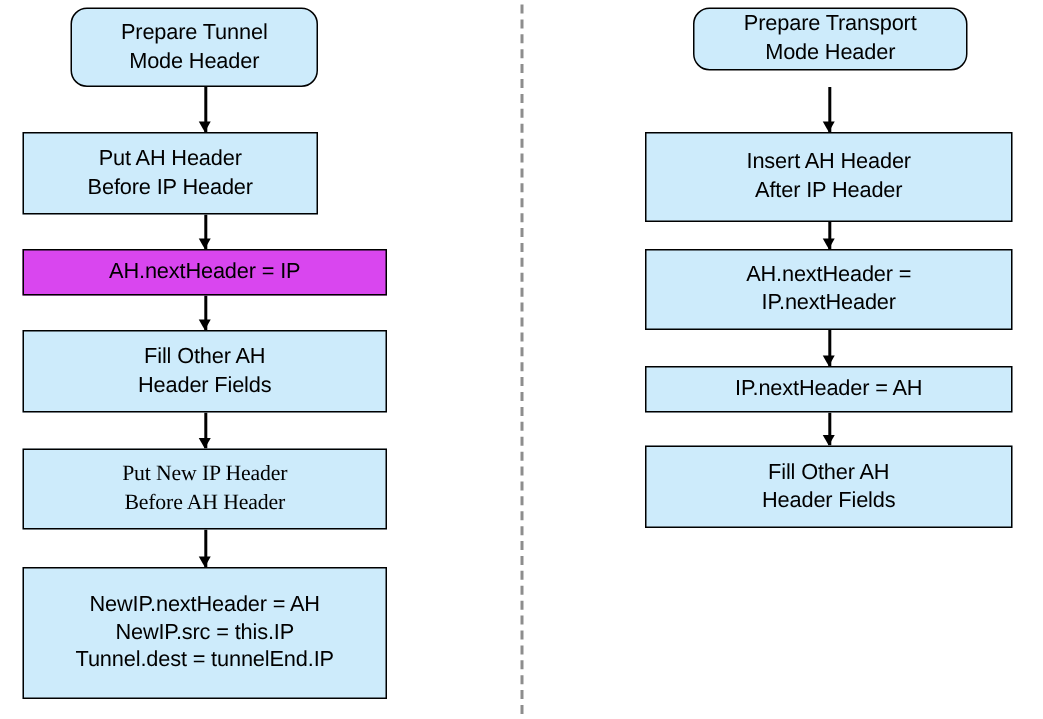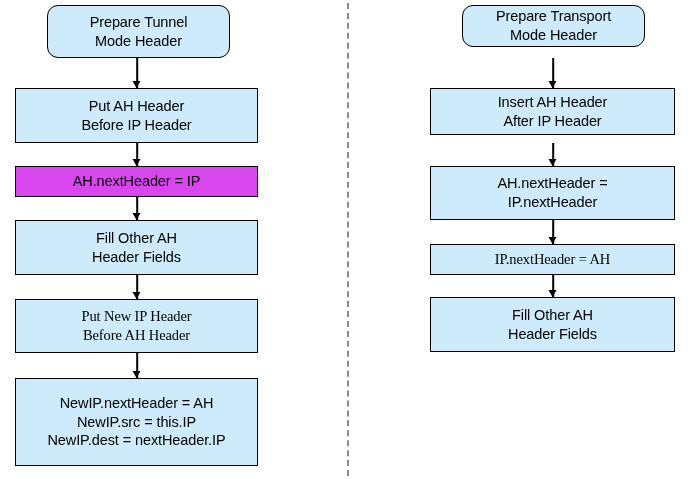--- a/index.html
+++ b/index.html
@@ -81,54 +81,54 @@
         <div class="head"></div>
       </div>
       <div class="arrow" style="left: 137px; top: 275px; height: 24px;">
         <div class="shaft" style="height: 24px;"></div>
         <div class="head"></div>
       </div>
       <div class="arrow" style="left: 137px; top: 353px; height: 25px;">
         <div class="shaft" style="height: 25px;"></div>
         <div class="head"></div>
       </div>
-      <div class="node terminal" style="left: 47px; top: 5px; width: 183px; height: 53px; background: rgb(205, 235, 251); border-color: rgb(0, 0, 0);">Prepare Tunnel
+      <div class="node terminal" style="left: 47px; top: 5px; width: 165px; height: 53px; background: rgb(205, 235, 251); border-color: rgb(0, 0, 0);">Prepare Tunnel
 Mode Header</div>
-      <div class="node" style="left: 15px; top: 88px; width: 243px; height: 55px; background: rgb(205, 235, 251); border-color: rgb(0, 0, 0);">Put AH Header
+      <div class="node" style="left: 15px; top: 88px; width: 197px; height: 55px; background: rgb(205, 235, 251); border-color: rgb(0, 0, 0);">Put AH Header
 Before IP Header</div>
       <div class="node" style="left: 15px; top: 166px; width: 243px; height: 31px; background: #d946ef; border-color: rgb(0, 0, 0);">AH.nextHeader = IP</div>
       <div class="node" style="left: 15px; top: 220px; width: 243px; height: 55px; background: rgb(205, 235, 251); border-color: rgb(0, 0, 0);">Fill Other AH
 Header Fields</div>
       <div class="node" style="left: 15px; top: 299px; width: 243px; height: 54px; background: rgb(205, 235, 251); border-color: rgb(0, 0, 0); font-family: Liberation Serif, serif;">Put New IP Header
 Before AH Header</div>
       <div class="node" style="left: 15px; top: 378px; width: 243px; height: 88px; background: rgb(205, 235, 251); border-color: rgb(0, 0, 0);">NewIP.nextHeader = AH
 NewIP.src = this.IP
-NewIP.dest = nextHeader.IP</div>
+Tunnel.dest = tunnelEnd.IP</div>
     </div>
     <div style="position: absolute; left: 0px; top: 0px; width: 100%; height: 100%;">
       <div class="arrow" style="left: 553px; top: 58px; height: 30px;">
         <div class="shaft" style="height: 30px;"></div>
         <div class="head"></div>
       </div>
       <div class="arrow" style="left: 553px; top: 143px; height: 23px;">
         <div class="shaft" style="height: 23px;"></div>
         <div class="head"></div>
       </div>
       <div class="arrow" style="left: 553px; top: 220px; height: 24px;">
         <div class="shaft" style="height: 24px;"></div>
         <div class="head"></div>
       </div>
       <div class="arrow" style="left: 553px; top: 275px; height: 22px;">
         <div class="shaft" style="height: 22px;"></div>
         <div class="head"></div>
       </div>
       <div class="node terminal" style="left: 462px; top: 5px; width: 183px; height: 42px; background: rgb(205, 235, 251); border-color: rgb(0, 0, 0);">Prepare Transport
 Mode Header</div>
-      <div class="node" style="left: 430px; top: 88px; width: 245px; height: 47px; background: rgb(205, 235, 251); border-color: rgb(0, 0, 0);">Insert AH Header
+      <div class="node" style="left: 430px; top: 88px; width: 245px; height: 60px; background: rgb(205, 235, 251); border-color: rgb(0, 0, 0);">Insert AH Header
 After IP Header</div>
       <div class="node" style="left: 430px; top: 166px; width: 245px; height: 54px; background: rgb(205, 235, 251); border-color: rgb(0, 0, 0);">AH.nextHeader =
 IP.nextHeader</div>
-      <div class="node" style="left: 430px; top: 244px; width: 245px; height: 31px; background: rgb(205, 235, 251); border-color: rgb(0, 0, 0); font-family: Liberation Serif, serif;">IP.nextHeader = AH</div>
+      <div class="node" style="left: 430px; top: 244px; width: 245px; height: 31px; background: rgb(205, 235, 251); border-color: rgb(0, 0, 0);">IP.nextHeader = AH</div>
       <div class="node" style="left: 430px; top: 297px; width: 245px; height: 55px; background: rgb(205, 235, 251); border-color: rgb(0, 0, 0);">Fill Other AH
 Header Fields</div>
     </div>
     <div class="divider" style="left: 347px; top: 3px; height: 473px; border-left-color: rgb(141, 141, 141);"></div>
   </div>
 
 </body></html>

